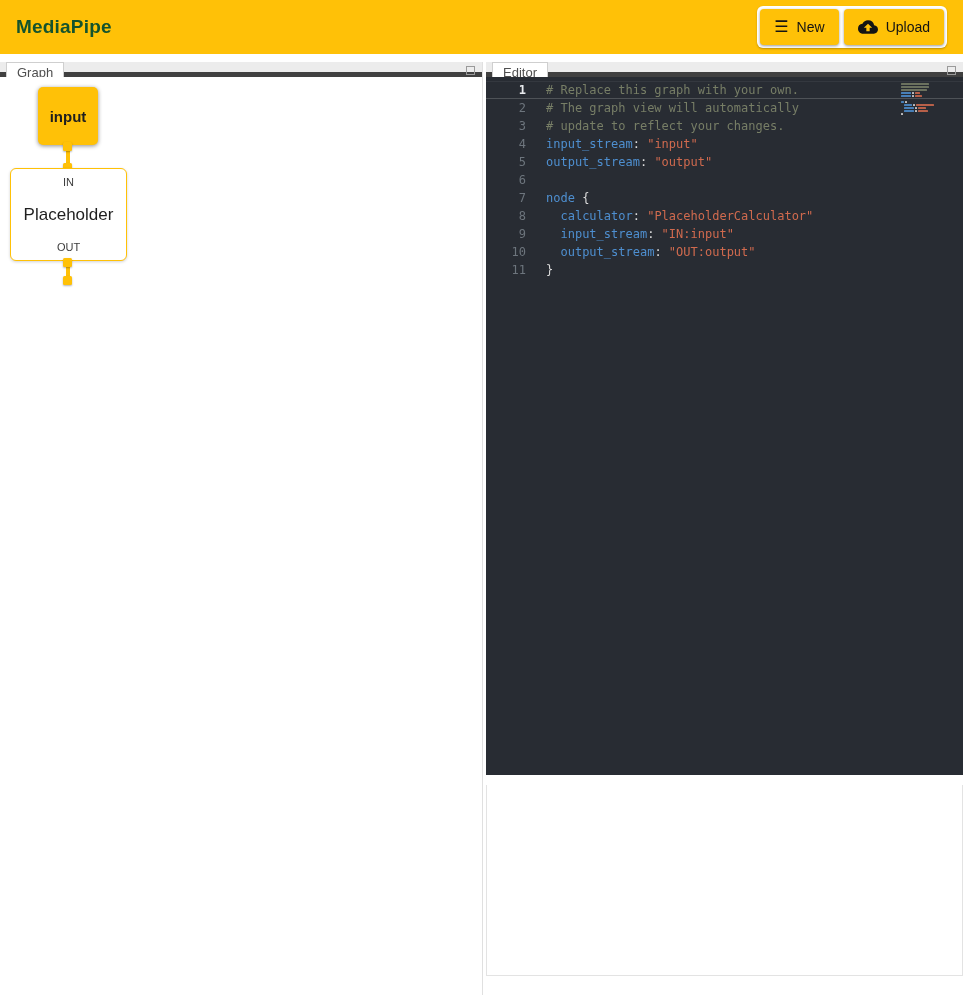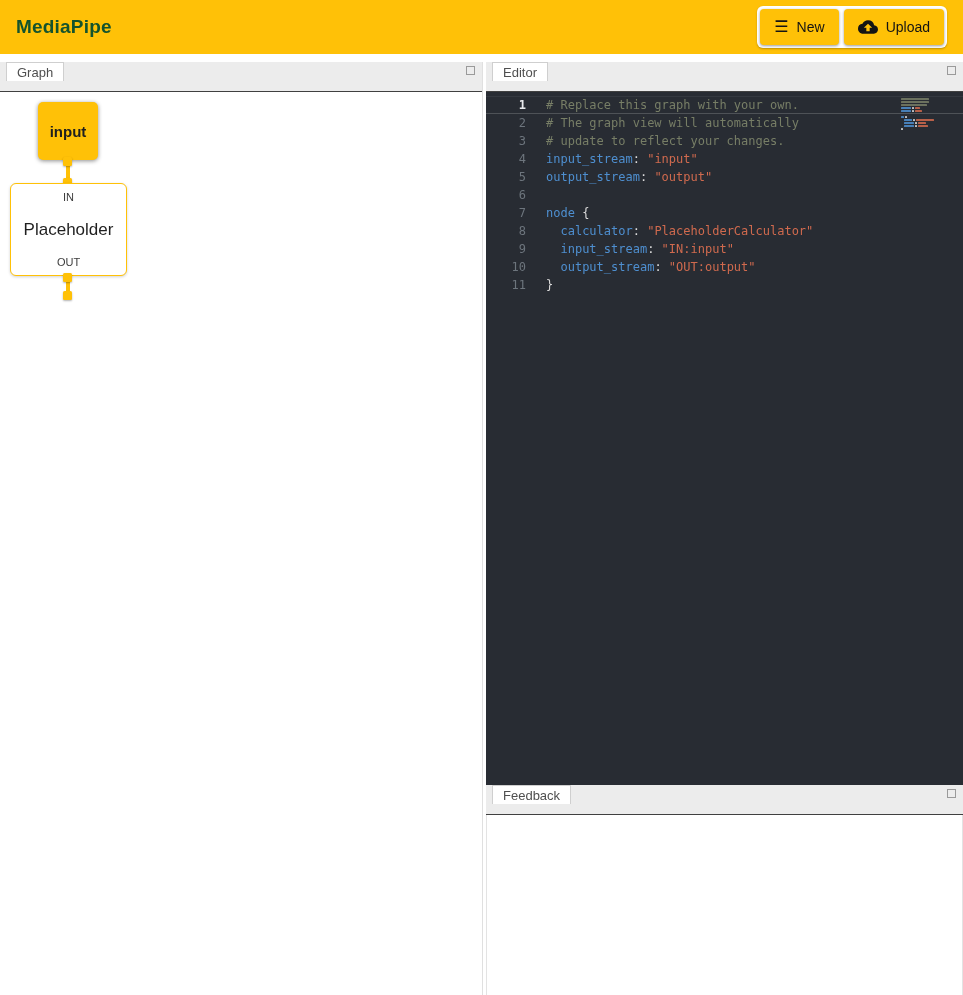--- a/index.html
+++ b/index.html
@@ -17,21 +17,21 @@
   .app-title { font-size:19px; font-weight:bold; color:#14532d; letter-spacing:.2px; }
   .header-actions { margin-left:auto; display:flex; gap:5px; background:#fff; border-radius:6px;
                     padding:3px; box-shadow:0 1px 2px rgba(0,0,0,.25); }
   .hbtn { display:flex; align-items:center; gap:8px; background:var(--header-bg); border:none; border-radius:4px;
           height:36px; padding:0 14px; font-size:14px; font-weight:500; color:#141414; cursor:pointer;
           box-shadow:0 1px 3px rgba(0,0,0,.4); font-family:inherit; }
   .menu-glyph { font-size:16px; line-height:1; }
   .hbtn svg { display:block; }
 
   
-  .tabstrip { position:relative; height:30px; background:#ececec; border-bottom:1px solid #404040; display:flex; }
+  .tabstrip { position:relative; height:15px; background:#ececec; border-bottom:5px solid #404040; display:flex; }
   .tab { background:#fff; border:1px solid #cfcfcf; border-bottom:none; margin-left:6px; padding:0 10px;
          font-size:13px; color:#4f4f4f; display:flex; align-items:center; height:19px; cursor:pointer; }
   .maxbox { position:absolute; right:7px; top:4px; width:9px; height:9px; border:1px solid #9a9a9a;
             background:transparent; cursor:pointer; }
 
   
   .graph-panel { position:absolute; left:0; top:62px; width:483px; height:933px; background:#fff;
                  border-right:1px solid #e0e0e0; }
   .graph-canvas { position:relative; width:100%; height:913px; background:#fff; }
   .gnode { position:absolute; border-radius:5px; display:flex; align-items:center; justify-content:center;
@@ -221,18 +221,14 @@
           <span class="mini-seg tok-bg-string" style="width: 9.6px;"></span>
         </div>
         <div class="mini-line">
           <span class="mini-seg tok-bg-punct" style="width: 2px;"></span>
         </div>
       </div>
   </div>
 </section>
 
 <section class="feedback-panel">
-  <div class="tabstrip">
-    <div class="tab">Feedback</div>
-    <span class="maxbox"></span>
-  </div>
   <div class="feedback-content"></div>
 </section>
 
 </body></html>

